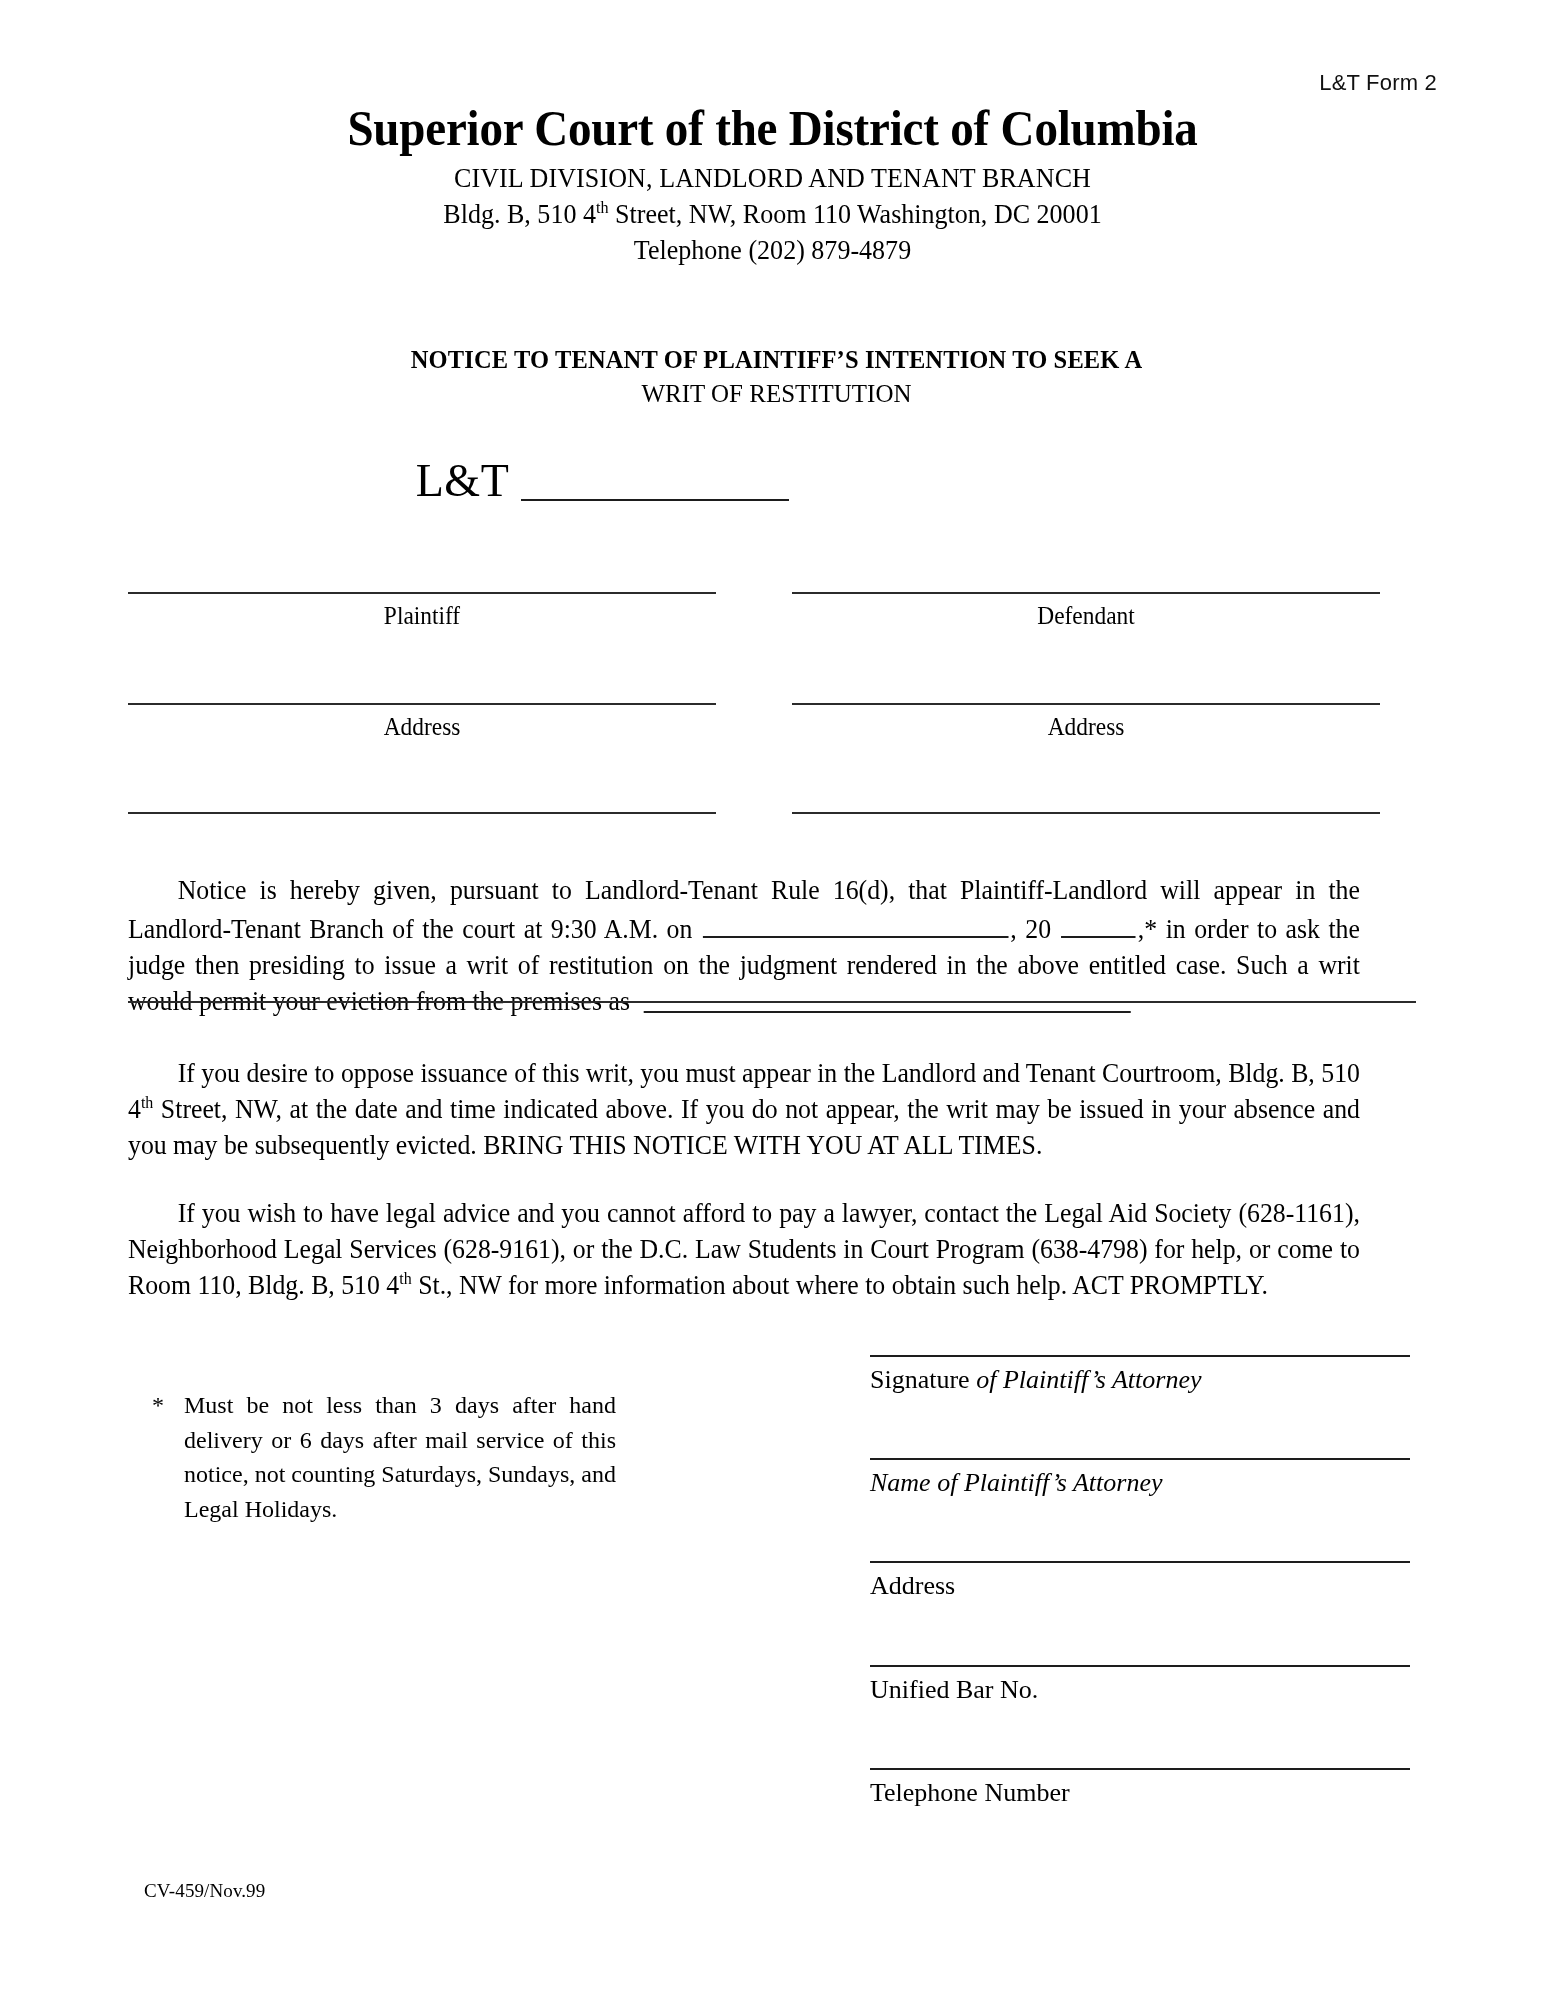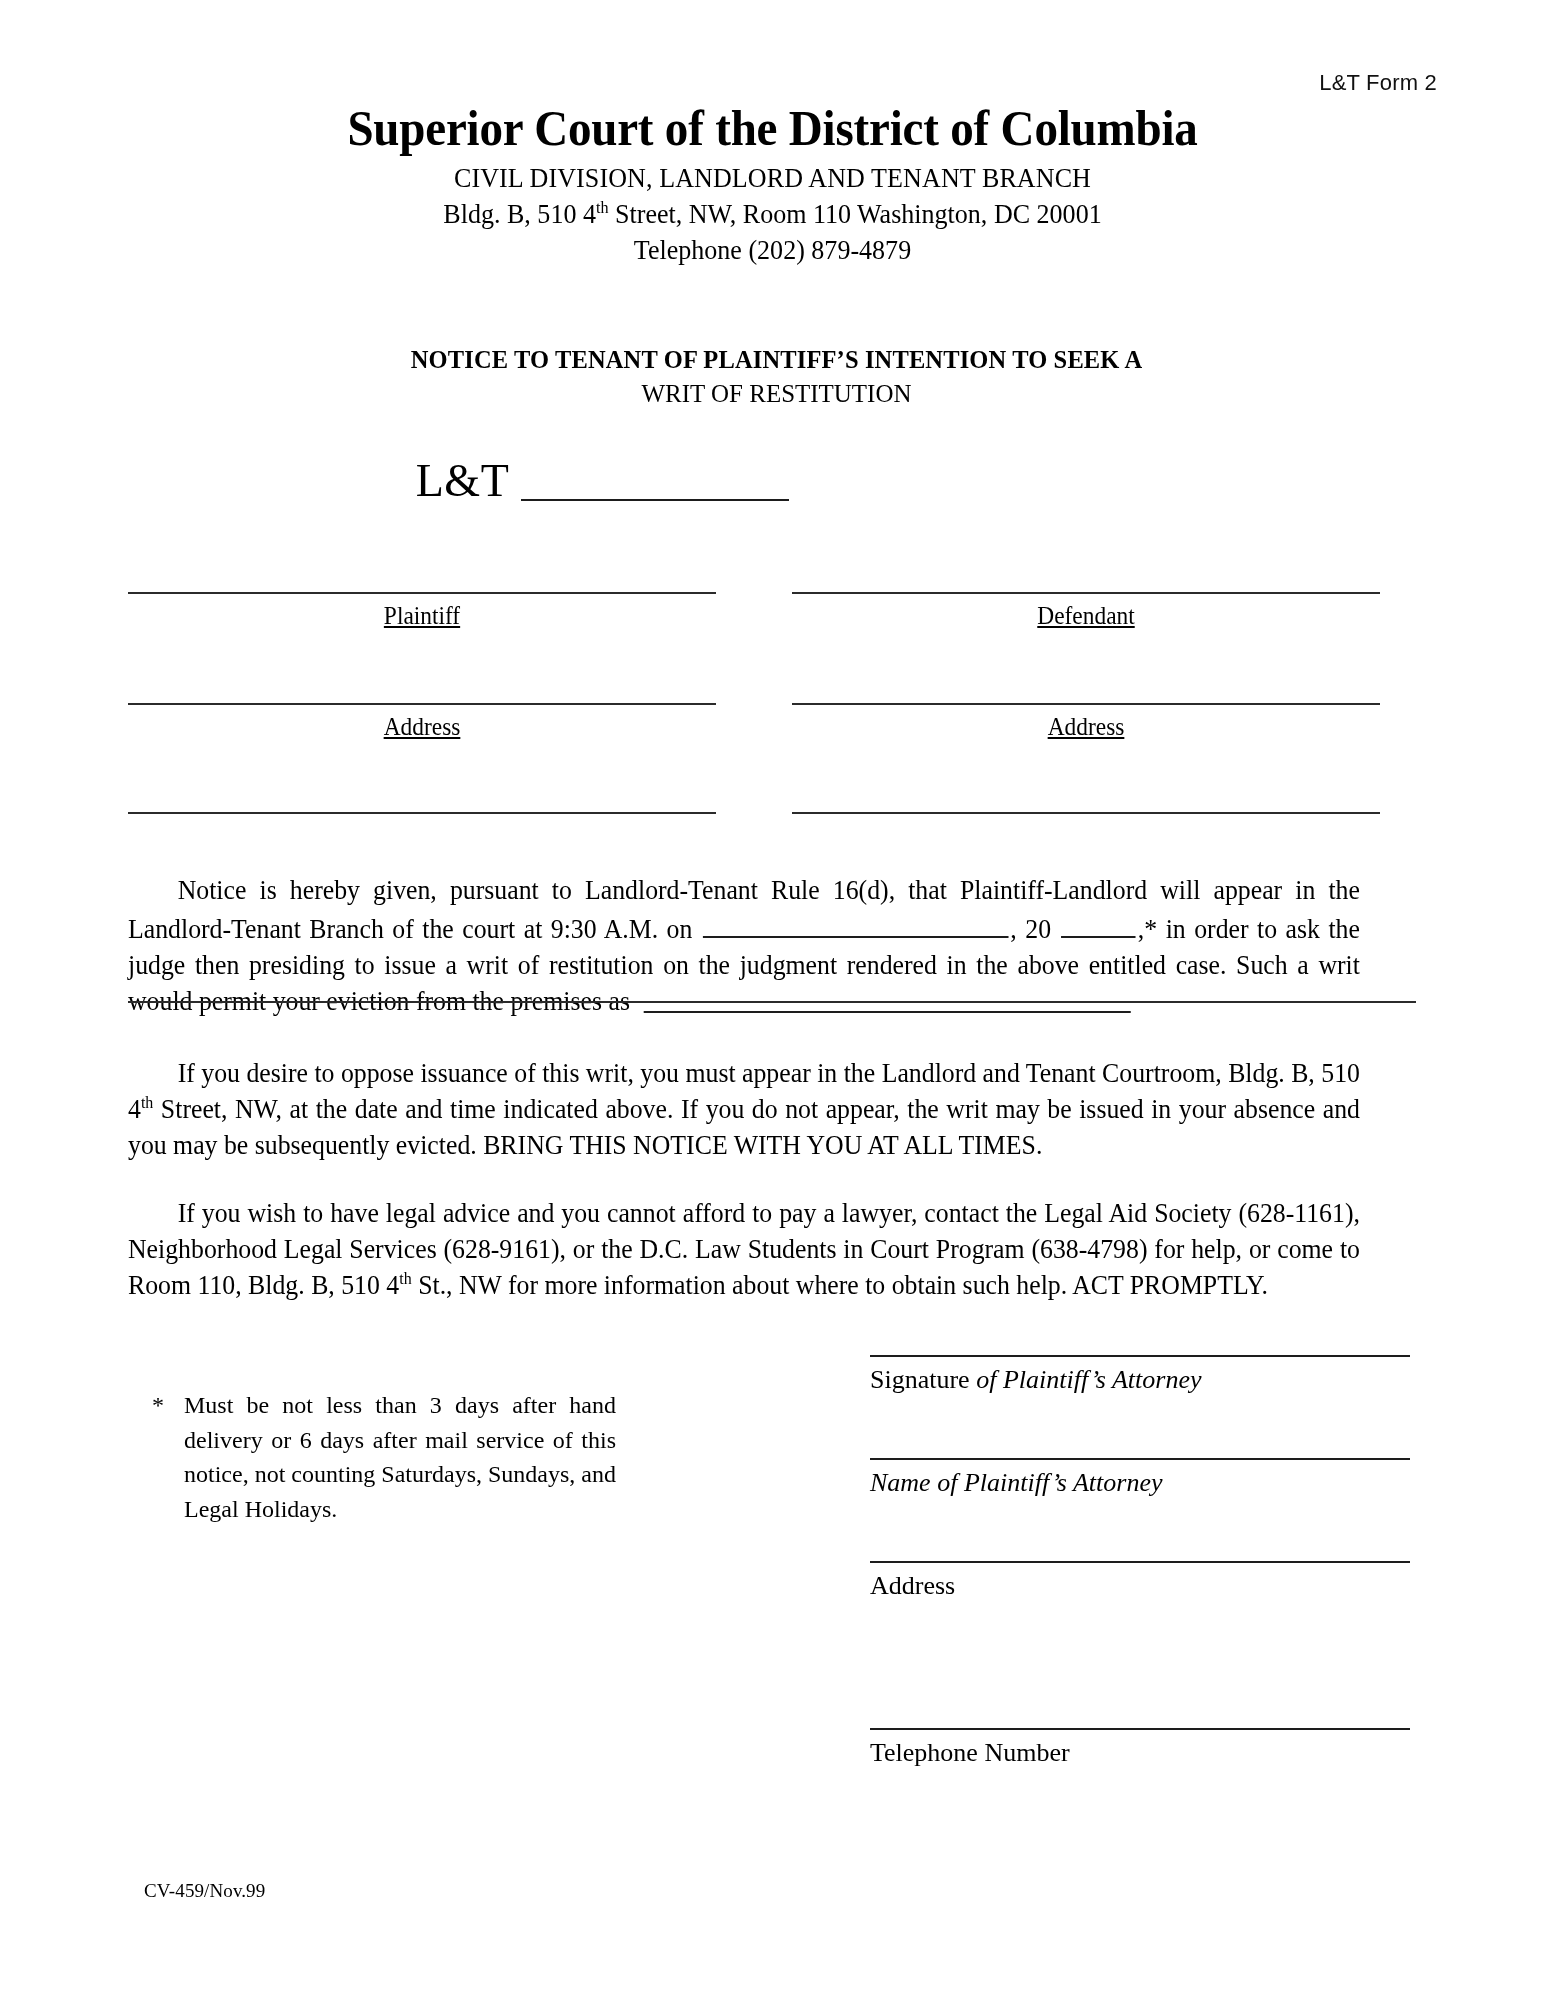--- a/index.html
+++ b/index.html
@@ -124,21 +124,20 @@
 
   
   .party-grid {
     position: absolute;
     left: 128px;
     width: 1290px;
   }
   .party-grid .col {
     position: absolute;
     width: 588px;
-    text-decoration: underline;
   }
   .party-grid .col.left  { left: 0; }
   .party-grid .col.right { left: 664px; }
   .party-grid .cap {
     text-align: center;
     font-size: 26px;
     transform: scaleX(0.9);
     margin-top: 6px;
     line-height: 1.2;
   }
@@ -313,20 +312,24 @@
       <div class="sig-cap"><i>Name of Plaintiff’s Attorney</i></div>
     </div>
     <div class="sig-gap"></div>
 
     <div class="sig-field">
       <div class="sig-rule"></div>
       <div class="sig-cap">Address</div>
     </div>
     <div class="sig-gap"></div>
 
+    <div class="sig-field">
+      <div class="sig-rule"></div>
+      <div class="sig-cap">Unified Bar No.</div>
+    </div>
     <div class="sig-gap"></div>
 
     <div class="sig-field">
       <div class="sig-rule"></div>
       <div class="sig-cap">Telephone Number</div>
     </div>
 
   </div>
 
   <div id="doc-code">CV-459/Nov.99</div>

